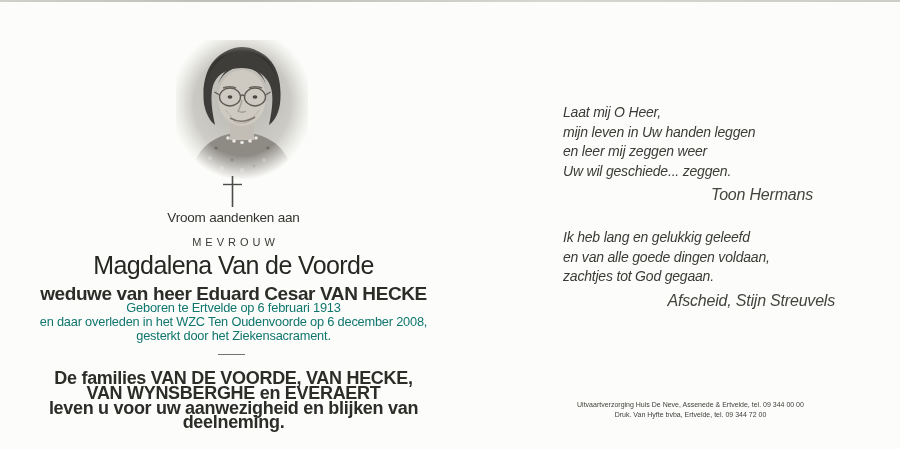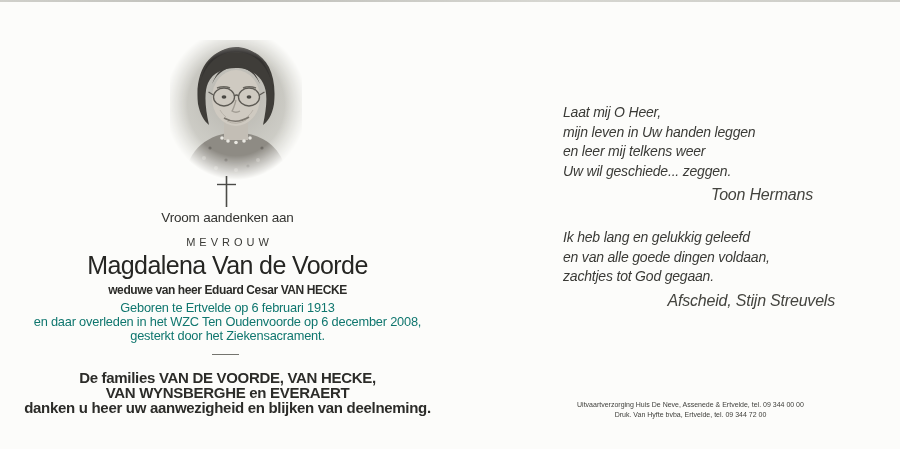--- a/index.html
+++ b/index.html
@@ -6,33 +6,33 @@
   .page{
     position:relative;width:900px;height:449px;margin:0 auto;
     background:#fcfcfa;overflow:hidden;
     font-family:"Liberation Sans","DejaVu Sans",sans-serif;
     color:#2c2c29;letter-spacing:-0.2px;
   }
   .scan-edge{position:absolute;top:0;left:0;width:100%;height:2px;
     background:linear-gradient(90deg,#bdbdb6,#a3a39c 25%,#c6c6bf 60%,#b9b9b2);
     opacity:.7;}
   
-  .left{position:absolute;left:0;top:0;width:455px;height:449px;}
+  .left{position:absolute;left:6px;top:0;width:455px;height:449px;}
   .photo{position:absolute;left:170px;top:40px;width:132px;height:140px;}
   .photo svg{display:block;width:100%;height:100%;}
   .cross{position:absolute;left:206px;top:175px;width:41px;height:33px;}
   .cross svg{display:block;width:100%;height:100%;}
   .c-line{position:absolute;left:0;width:455px;text-align:center;}
   .intro{top:210px;font-size:13.5px;color:#343431;}
   .honorific{top:236px;font-size:11px;letter-spacing:4px;text-indent:4px;color:#3a3a36;}
   .name{top:251px;font-size:25px;letter-spacing:-0.6px;color:#262623;}
-  .relation{top:283px;font-size:12px;font-weight:bold;letter-spacing:-0.4px;}
+  .relation{top:283px;font-size:19px;font-weight:bold;letter-spacing:-0.4px;}
   .bio{top:301px;font-size:12.8px;line-height:14px;color:#0f766e;}
   .rule{position:absolute;left:212px;top:354px;width:27px;height:1px;background:#74746e;}
-  .families{top:371px;font-size:15px;font-weight:bold;line-height:14.8px;letter-spacing:-0.3px;}
+  .families{top:371px;font-size:18px;font-weight:bold;line-height:14.8px;letter-spacing:-0.3px;}
   
   .right{position:absolute;left:455px;top:0;width:445px;height:401px;}
   .poem{position:absolute;font-style:italic;font-size:14px;line-height:19.5px;
     color:#3a3a36;letter-spacing:-0.2px;}
   .poem-1{left:108px;top:103px;width:250px;}
   .poem-2{left:108px;top:228px;width:272px;}
   .attribution{text-align:right;font-size:16px;margin-top:4px;color:#44443f;}
   .printer{position:absolute;left:98px;top:400px;width:275px;text-align:center;
     font-size:7px;line-height:9.5px;color:#3e3e3a;letter-spacing:0;}
 </style>
@@ -126,30 +126,30 @@
       <div>Geboren te Ertvelde op 6 februari 1913</div>
       <div>en daar overleden in het WZC Ten Oudenvoorde op 6 december 2008,</div>
       <div>gesterkt door het Ziekensacrament.</div>
     </div>
 
     <div class="rule"></div>
 
     <div class="c-line families">
       <div>De families VAN DE VOORDE, VAN HECKE,</div>
       <div>VAN WYNSBERGHE en EVERAERT</div>
-      <div>danken u heer uw aanwezigheid en blijken van deelneming.</div>
+      <div>leven u voor uw aanwezigheid en blijken van deelneming.</div>
     </div>
   </section>
 
   <section class="right">
 
     <div class="poem poem-1">
       <div>Laat mij O Heer,</div>
       <div>mijn leven in Uw handen leggen</div>
-      <div>en leer mij telkens weer</div>
+      <div>en leer mij zeggen weer</div>
       <div>Uw wil geschiede... zeggen.</div>
       <div class="attribution">Toon Hermans</div>
     </div>
 
     <div class="poem poem-2">
       <div>Ik heb lang en gelukkig geleefd</div>
       <div>en van alle goede dingen voldaan,</div>
       <div>zachtjes tot God gegaan.</div>
       <div class="attribution">Afscheid, Stijn Streuvels</div>
     </div>

